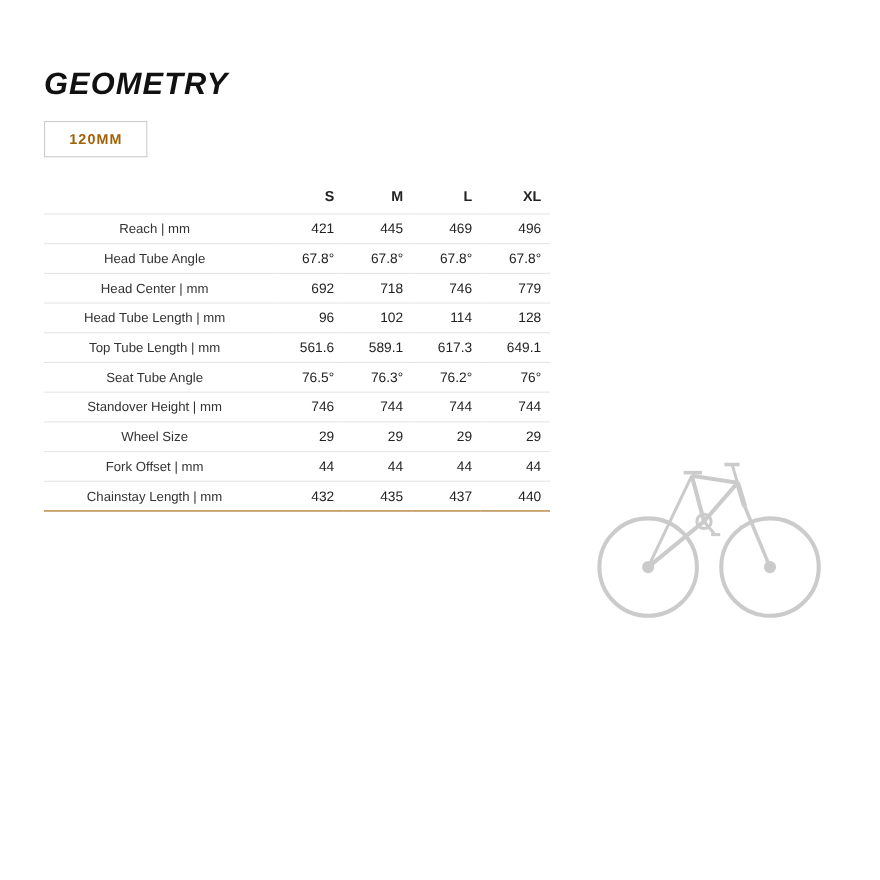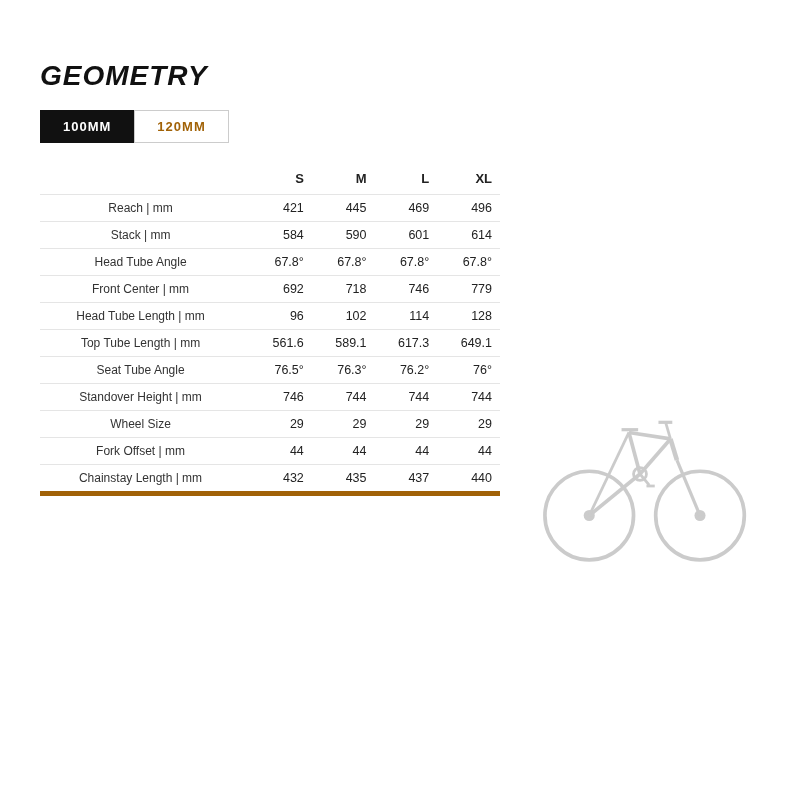--- a/index.html
+++ b/index.html
@@ -81,21 +81,21 @@
       padding: 6px 8px 6px 0;
       text-align: right;
       border-top: 1px solid #e5e5e5;
     }
     .geo-table tbody tr td:first-child {
       text-align: center;
       color: #333;
       font-size: 12px;
     }
     .geo-table tbody tr:last-child td {
-      border-bottom: 5px solid #a16207;
+      border-bottom: 1px solid #a16207;
     }
     .bike-diagram {
       width: 260px;
       display: flex;
       align-items: center;
       justify-content: center;
       padding-left: 20px;
       padding-top: 20px;
     }
     .bike-svg {
@@ -105,21 +105,20 @@
     }
   </style>
 </head>
 <body>
 
 <div class="page">
 
   <div class="title">GEOMETRY</div>
 
   <div class="tabs">
-    <div class="tab active">100MM</div>
     <div class="tab inactive">120MM</div>
   </div>
 
   <div class="content">
 
     <div class="table-section">
       <table class="geo-table">
         <thead>
           <tr>
             <th></th>
@@ -131,35 +130,28 @@
         </thead>
         <tbody id="table-body">
         <tr>
               <td>Reach | mm</td>
               <td>421</td>
               <td>445</td>
               <td>469</td>
               <td>496</td>
             </tr>
             <tr>
-              <td>Stack | mm</td>
-              <td>584</td>
-              <td>590</td>
-              <td>601</td>
-              <td>614</td>
-            </tr>
-            <tr>
               <td>Head Tube Angle</td>
               <td>67.8°</td>
               <td>67.8°</td>
               <td>67.8°</td>
               <td>67.8°</td>
             </tr>
             <tr>
-              <td>Front Center | mm</td>
+              <td>Head Center | mm</td>
               <td>692</td>
               <td>718</td>
               <td>746</td>
               <td>779</td>
             </tr>
             <tr>
               <td>Head Tube Length | mm</td>
               <td>96</td>
               <td>102</td>
               <td>114</td>

